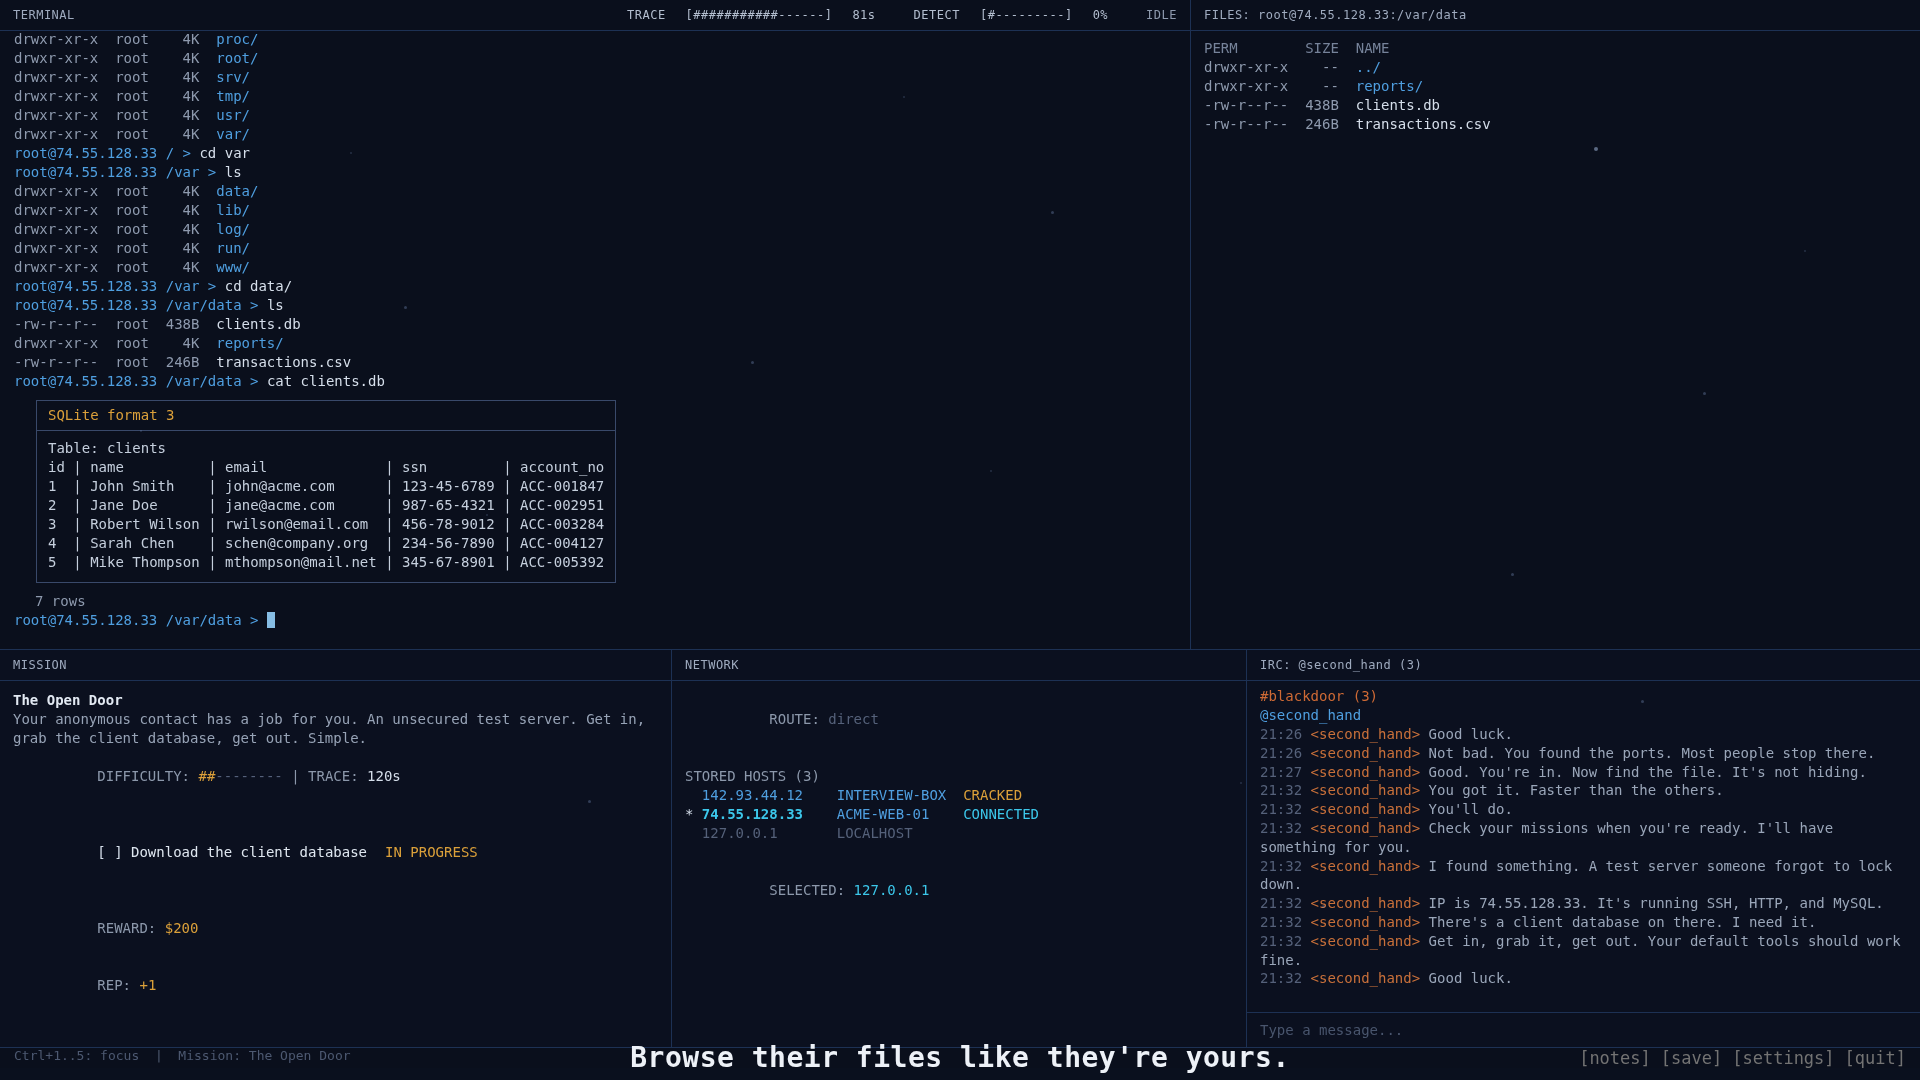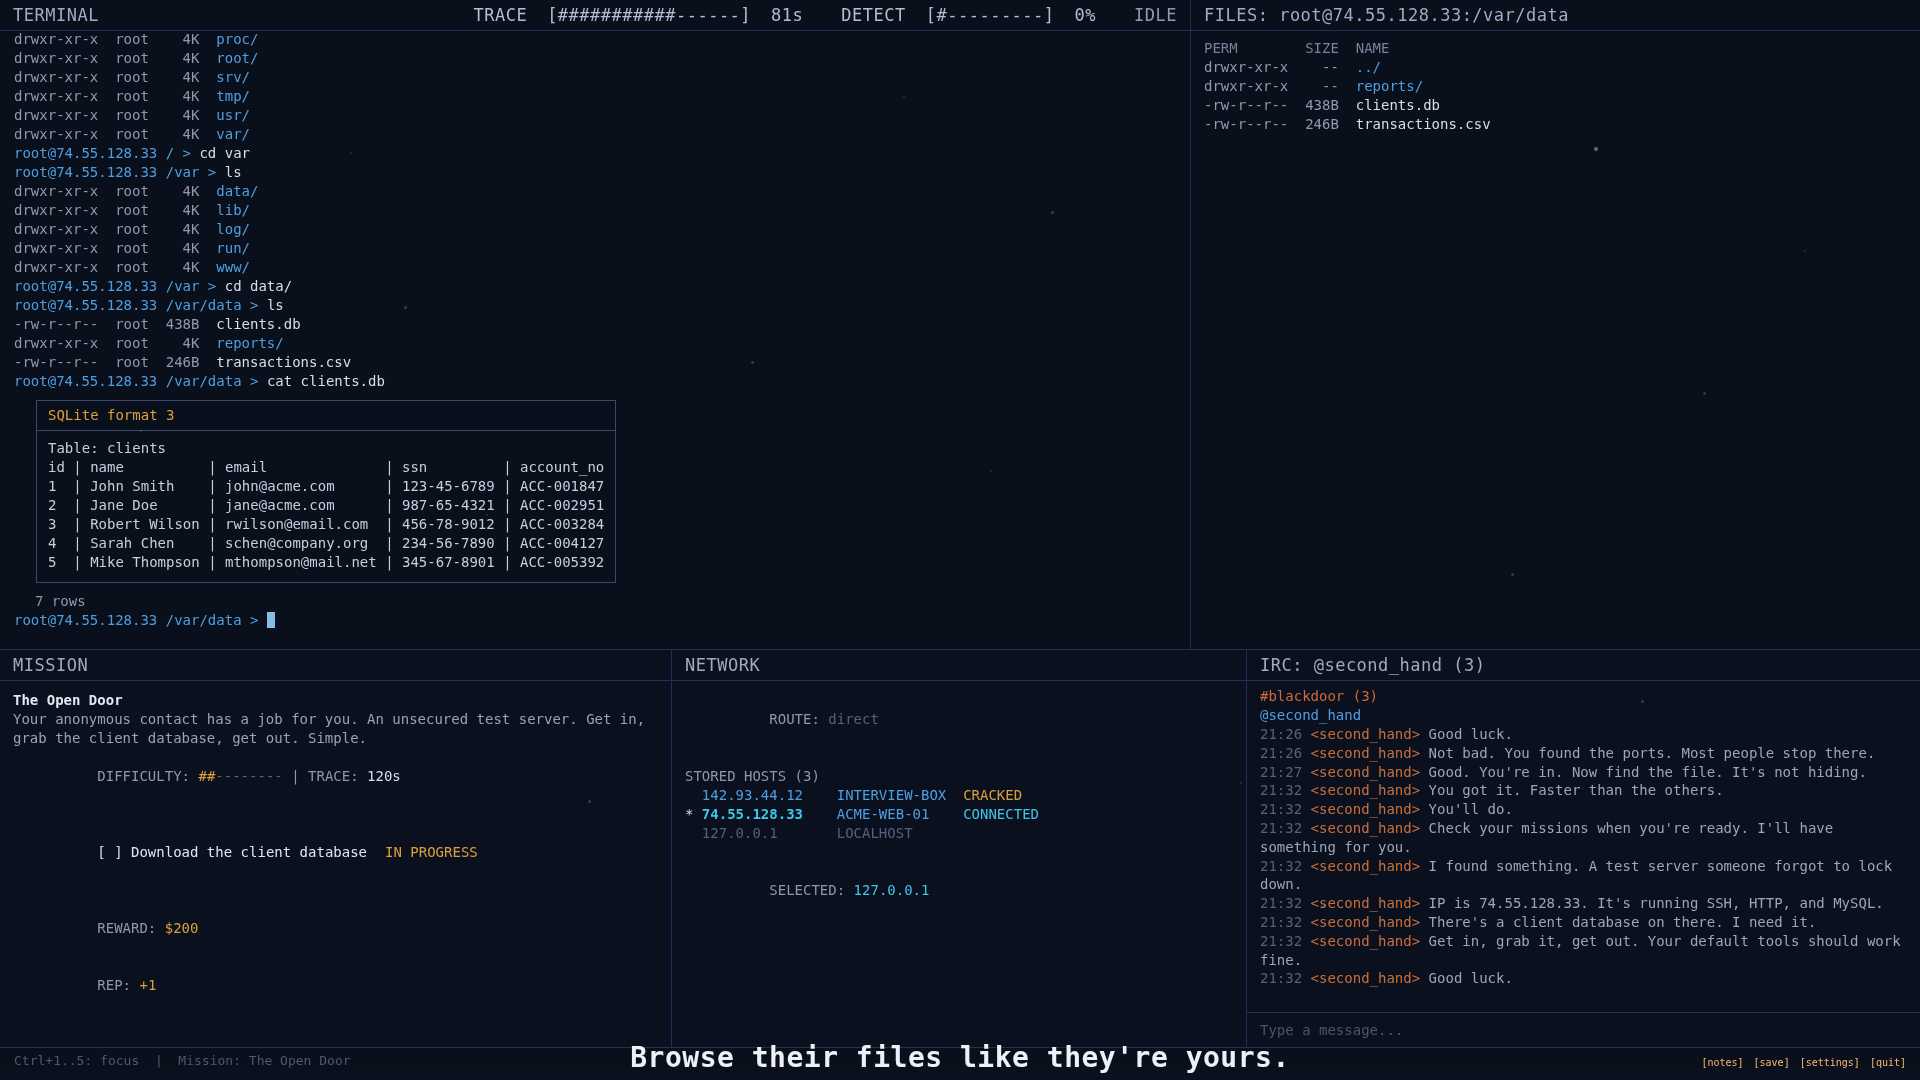--- a/index.html
+++ b/index.html
@@ -8,21 +8,21 @@
         font-family:"DejaVu Sans Mono","Liberation Mono",monospace;color:#d6dfeb}
   .panel{background:#0a0f1c}
   .top-row{position:absolute;top:0;left:0;right:0;height:649px;display:flex}
   .panel-terminal{width:1191px;border-right:1px solid #1d3154;display:flex;flex-direction:column}
   .panel-files{flex:1;display:flex;flex-direction:column}
   .bottom-row{position:absolute;top:649px;left:0;right:0;height:398px;display:flex;border-top:1px solid #1d3154}
   .panel-mission{width:672px;border-right:1px solid #1d3154;background:#0b101f}
   .panel-network{width:575px;border-right:1px solid #1d3154;background:#0b101f}
   .panel-irc{flex:1;display:flex;flex-direction:column;background:#0b101f}
   .p-header{height:31px;flex:0 0 31px;display:flex;align-items:center;justify-content:space-between;
-            padding:0 13px;border-bottom:1px solid #1d3154;color:#9fabbf;font-size:17px;letter-spacing:.5px;white-space:pre}
+            padding:0 13px;border-bottom:1px solid #1d3154;color:#9fabbf;font-size:12px;letter-spacing:.5px;white-space:pre}
   .th-right{display:flex;gap:38px;color:#b3becf}
   .grp{display:flex;gap:20px}
   .term-body{flex:1;padding:8px 14px;font-size:14px;line-height:19px;overflow:hidden}
   .term-body > :first-child{margin-top:-9px}
   .t-line{white-space:pre;height:19px}
   .c-blue{color:#4f9fe0}.c-cyan{color:#3cc7ea}.c-orange{color:#dba03a}
   .c-white{color:#d6dfeb}.c-dim{color:#8e9aae}.c-dimmer{color:#55617a}.c-nick{color:#c9703a}
   .c-channel{color:#cf6a35}.c-text{color:#9aa6b9}.c-label{color:#8c98ab}.bold{font-weight:bold}
   .c-dimhead{color:#76839a}
   .sql-box{border:1px solid #39496a;width:fit-content;margin:9px 0 9px 22px}
@@ -38,24 +38,24 @@
   .m-desc{color:#97a3b6;white-space:normal}
   .gap{height:19px}
   .obj-text{font-weight:normal;color:#dfe7f0}
   .obj-status{margin-left:18px}
   .irc-body{flex:1;padding:6px 13px;overflow:hidden;font-size:14px;line-height:18.8px}
   .irc-msg{white-space:normal;color:#9aa6b9}
   .irc-input-row{flex:0 0 35px;border-top:1px solid #1d3154;display:flex;align-items:center;padding:0 13px}
   .irc-input{width:100%;background:transparent;border:none;outline:none;color:#aab6c8;font:14px "DejaVu Sans Mono",monospace}
   .irc-input::placeholder{color:#49556d}
   .statusbar{position:absolute;top:1047px;left:0;right:0;height:21px;border-top:1px solid #1d3154;
-             display:flex;align-items:flex-end;justify-content:space-between;padding:0 14px;background:#0a0f1c}
+             display:flex;align-items:flex-start;justify-content:space-between;padding:0 14px;background:#0a0f1c}
   .sb-left{color:#4d5971;font-size:13px;white-space:pre}
   .sb-right{display:flex;gap:10px}
-  .sb-btn{color:#fdba74;font-size:10px;cursor:pointer}
+  .sb-btn{color:#737373;font-size:17px;cursor:pointer}
   .overlay-hint{position:absolute;left:0;right:0;bottom:6px;text-align:center;z-index:6;
                 font-size:28px;font-weight:bold;letter-spacing:.5px;color:#edf1f7;pointer-events:none}
   .particles{position:absolute;inset:0;pointer-events:none;z-index:3}
   .particles i{position:absolute;width:3px;height:3px;border-radius:50%;background:rgba(150,180,235,.28)}
   .particles i.s{width:2px;height:2px;background:rgba(150,180,235,.2)}
   .particles i.b{width:4px;height:4px;background:rgba(190,215,255,.45)}
 </style>
 </head>
 <body>
 

